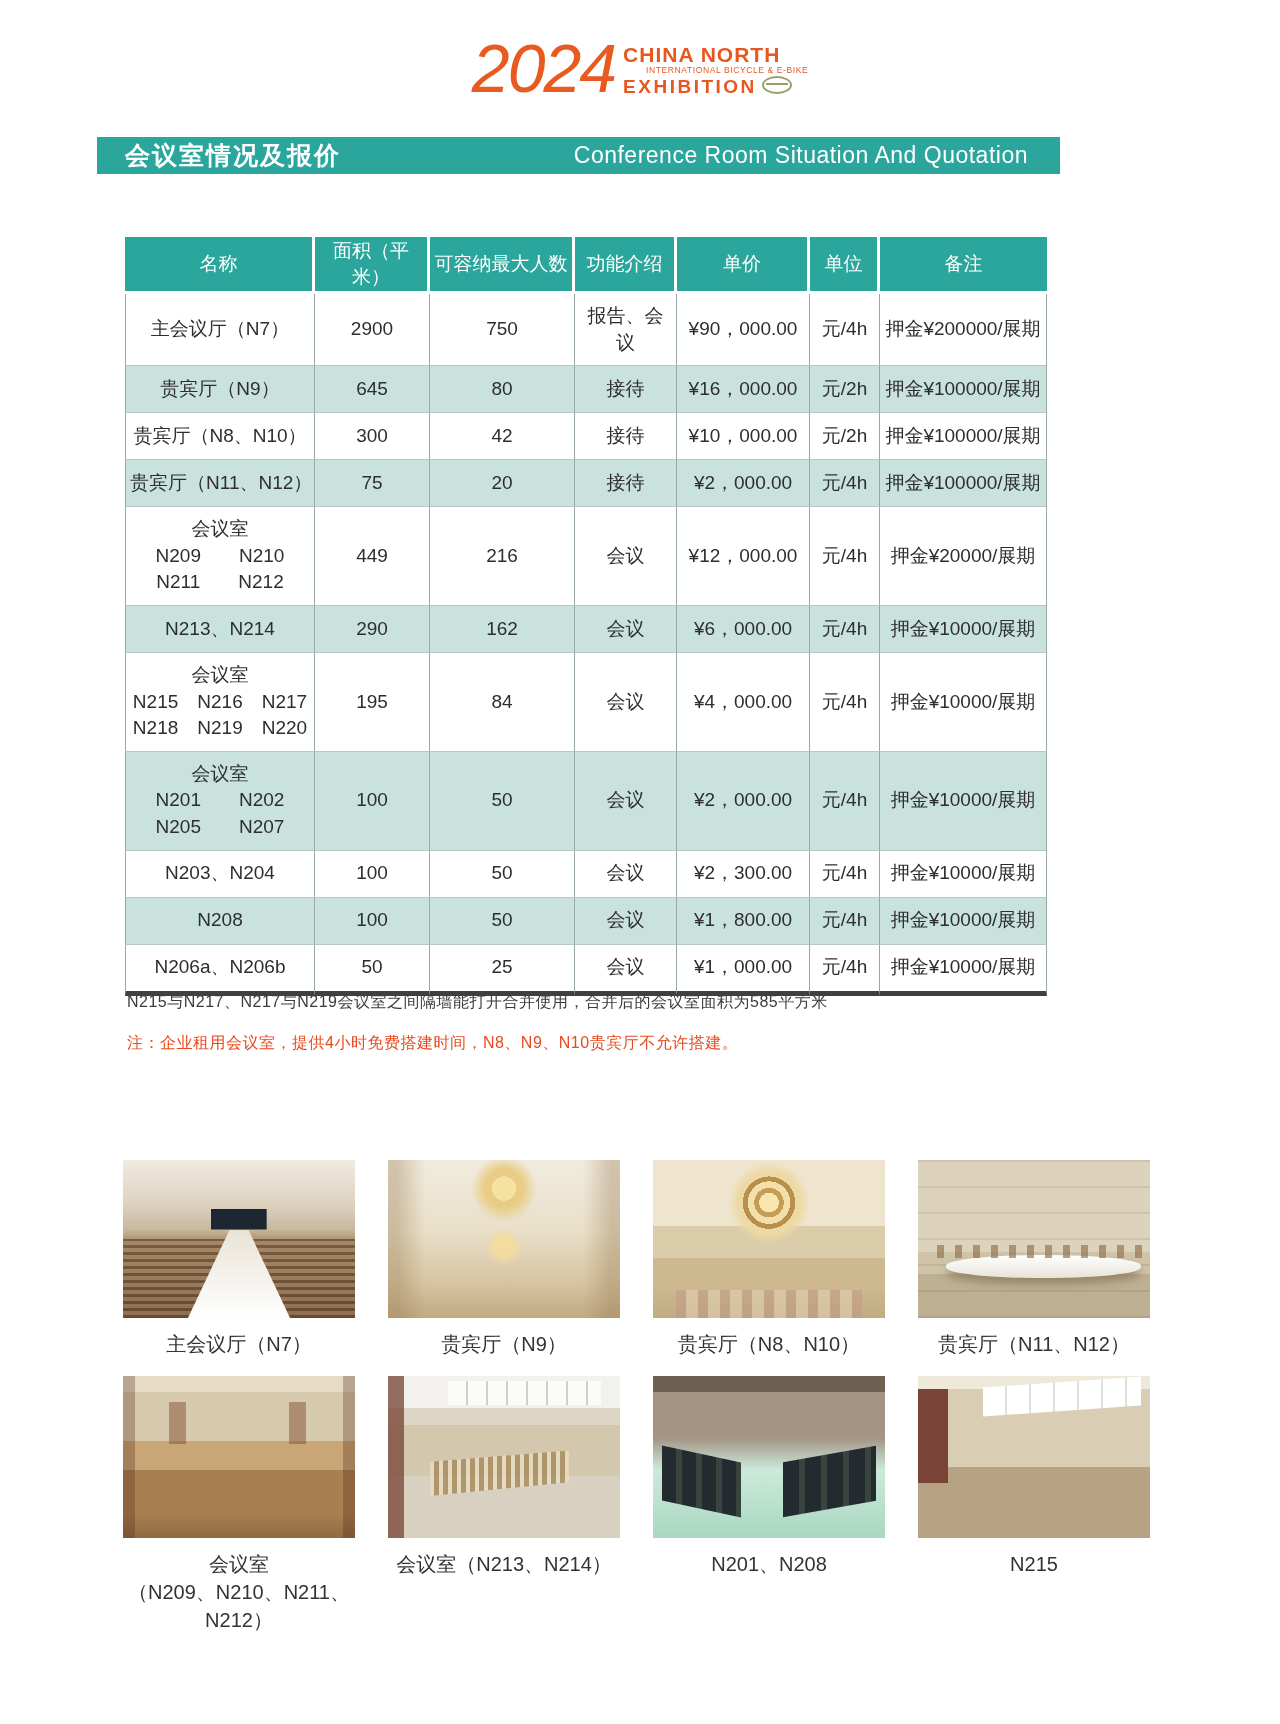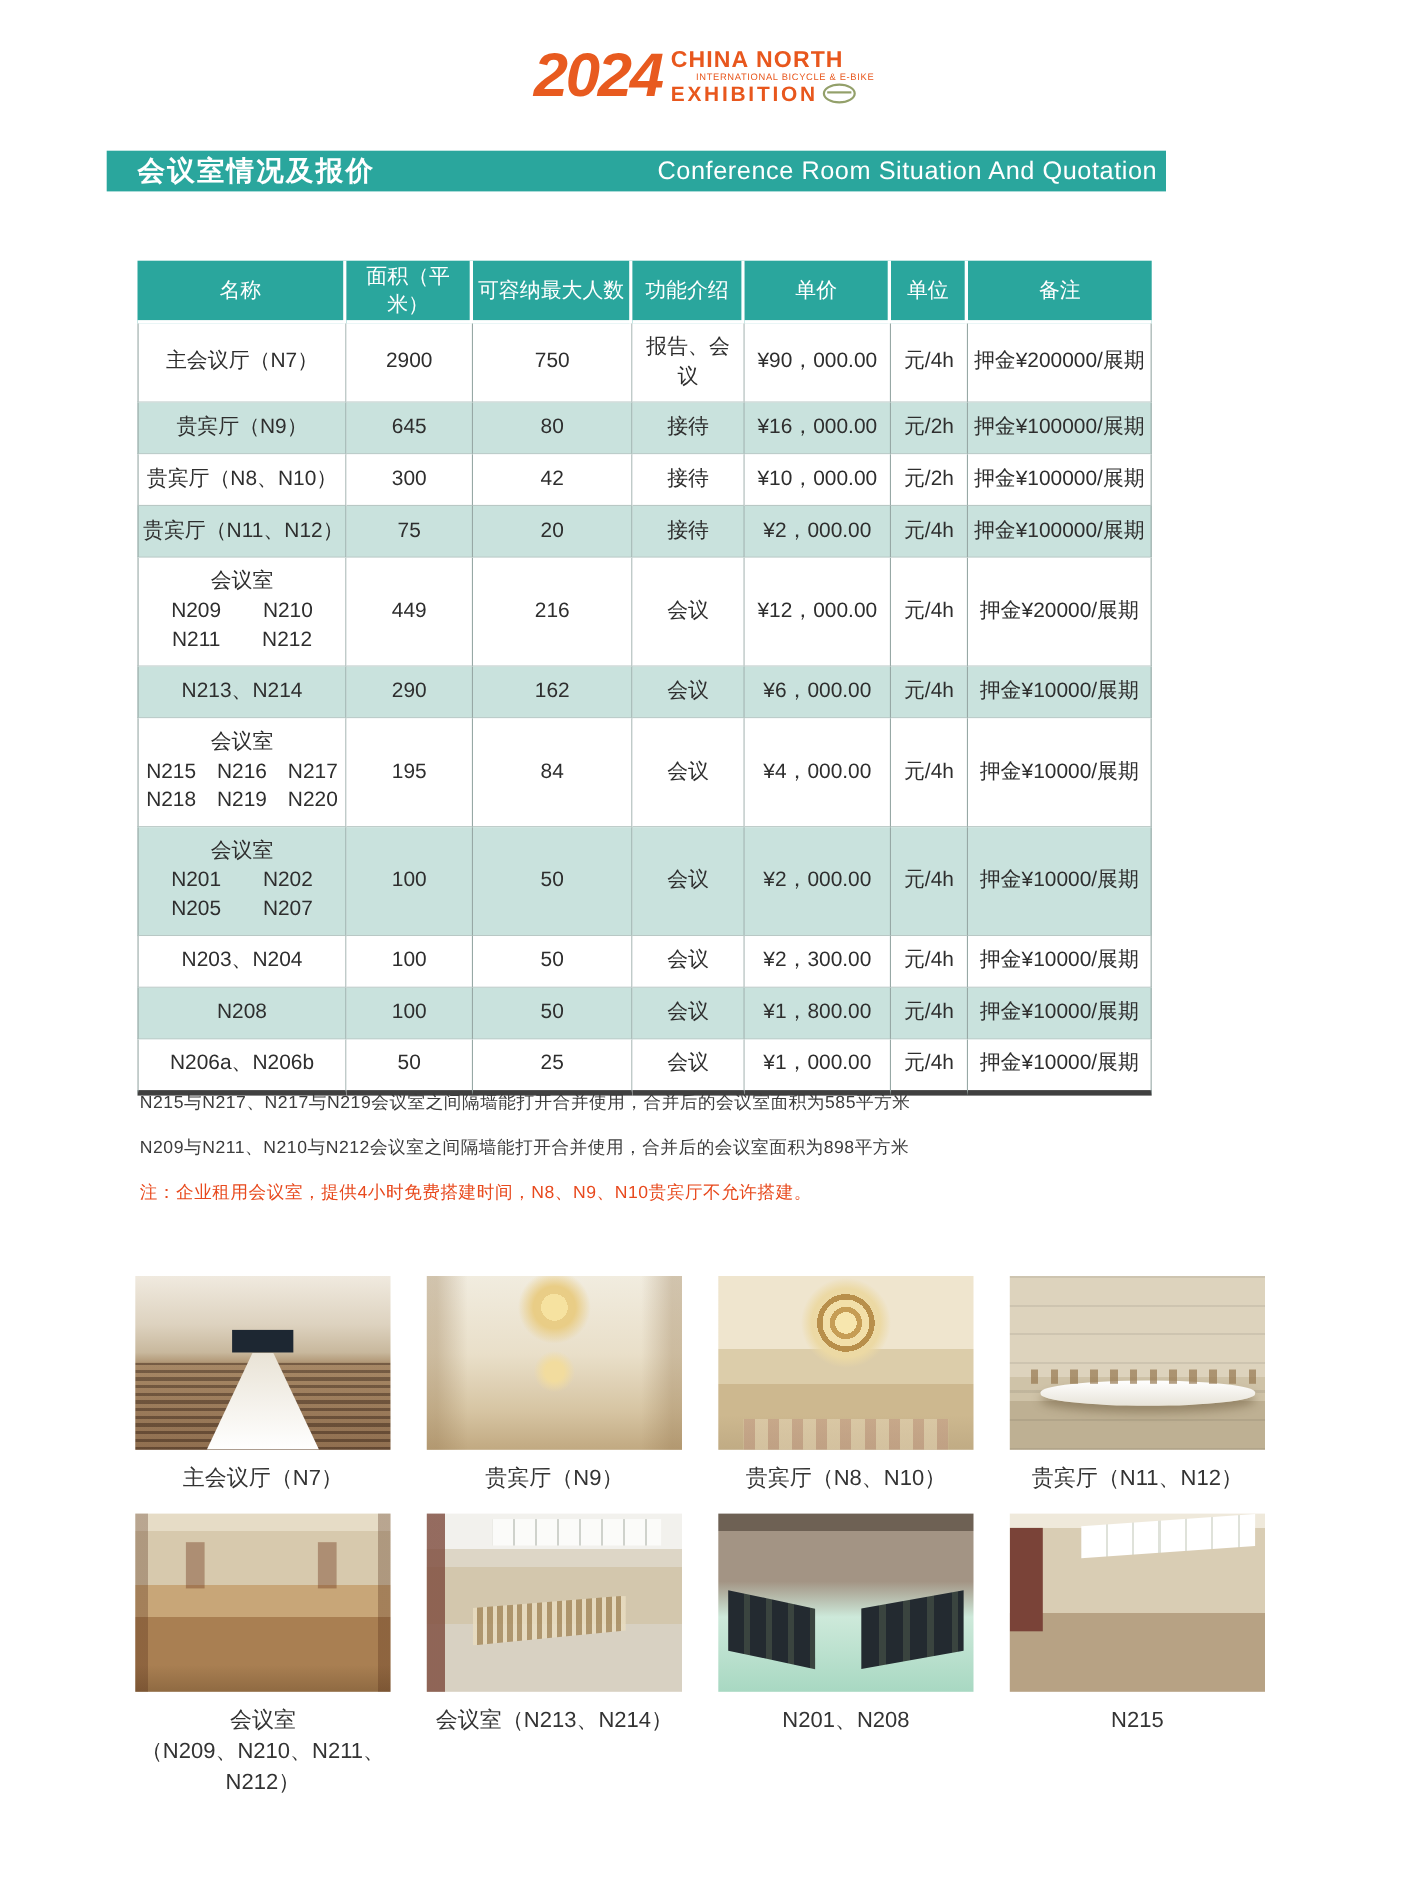--- a/index.html
+++ b/index.html
@@ -2,32 +2,32 @@
 <html><head>
 <meta charset="utf-8">
 <style>
   html,body{margin:0;padding:0;background:#fff;}
   body{font-family:"Liberation Sans","DejaVu Sans",sans-serif;color:#2e2e2e;}
   .page{position:relative;width:1280px;height:1724px;background:#fff;overflow:hidden;margin:0 auto;}
 
   
   .logo-block{position:absolute;top:42px;left:0;width:100%;text-align:center;}
   .logo-top{display:inline-flex;align-items:flex-start;gap:8px;}
-  .logo-year{font-size:56px;line-height:52px;font-weight:bold;font-style:italic;color:#e85a1f;letter-spacing:-2px;}
+  .logo-year{font-size:68px;line-height:52px;font-weight:normal;font-style:italic;color:#e85a1f;letter-spacing:-2px;}
   .logo-right{text-align:left;padding-top:2px;}
   .logo-line1{font-size:21px;font-weight:bold;color:#e8571d;letter-spacing:1px;line-height:21px;}
   .logo-line2{font-size:8.5px;font-weight:normal;color:#e8571d;letter-spacing:.6px;line-height:11px;margin-left:23px;}
   .logo-line3{font-size:19px;font-weight:bold;color:#e8571d;letter-spacing:2.5px;line-height:21px;display:flex;align-items:flex-start;gap:5px;}
   .logo-oval{display:inline-block;width:26px;height:14px;border:2px solid #93a06a;border-radius:50%;position:relative;}
   .logo-oval::after{content:"";position:absolute;left:2px;right:2px;top:5px;height:2px;background:#93a06a;}
   .logo-cn{margin-top:5px;font-size:15.5px;font-weight:bold;color:#d53a1e;letter-spacing:1.5px;}
 
   
   .title-bar{position:absolute;top:137px;left:97px;width:963px;height:37px;background:#2aa69d;
-    display:flex;align-items:center;justify-content:space-between;padding:0 8px 0 28px;box-sizing:border-box;}
+    display:flex;align-items:center;justify-content:space-between;padding:0 32px 0 28px;box-sizing:border-box;}
   .title-cn{color:#fff;font-size:25px;font-weight:bold;letter-spacing:2px;}
   .title-en{color:#fff;font-size:23px;letter-spacing:.5px;}
 
   
   .quote-table{position:absolute;top:237px;left:125px;width:922px;border-collapse:separate;border-spacing:0;table-layout:fixed;}
   .quote-table th{background:#2aa69d;color:#fff;font-size:19px;font-weight:normal;height:43px;
     border-right:3px solid #fff;border-bottom:3px solid #fff;}
   .quote-table th:last-child{border-right:none;}
   .quote-table td{font-size:19px;text-align:center;padding:9px 4px;line-height:1.4;
     border-right:1px solid #97a8a5;border-bottom:1px solid #b9c8c5;background:#fff;height:28px;vertical-align:middle;}
@@ -287,21 +287,20 @@
           <td>会议</td>
           <td>¥1，000.00</td>
           <td>元/4h</td>
           <td>押金¥10000/展期</td>
         </tr>
       </tbody>
   </table>
 
   <div class="notes">
       <p class="note-line">N215与N217、N217与N219会议室之间隔墙能打开合并使用，合并后的会议室面积为585平方米</p>
-      <p class="note-line">N209与N211、N210与N212会议室之间隔墙能打开合并使用，合并后的会议室面积为898平方米</p>
       <p class="note-line red">注：企业租用会议室，提供4小时免费搭建时间，N8、N9、N10贵宾厅不允许搭建。</p>
     </div>
 
   <div class="photo-grid">
       <figure class="photo-cell">
         <div class="photo ph-auditorium"></div>
         <figcaption>
           <div>主会议厅（N7）</div>
         </figcaption>
       </figure>

